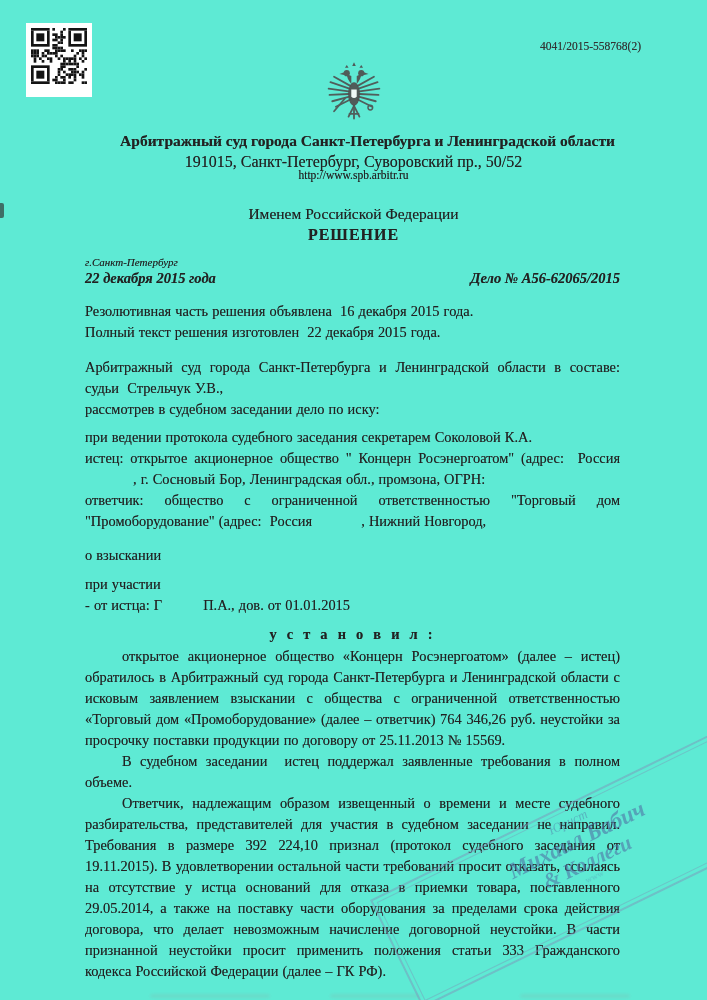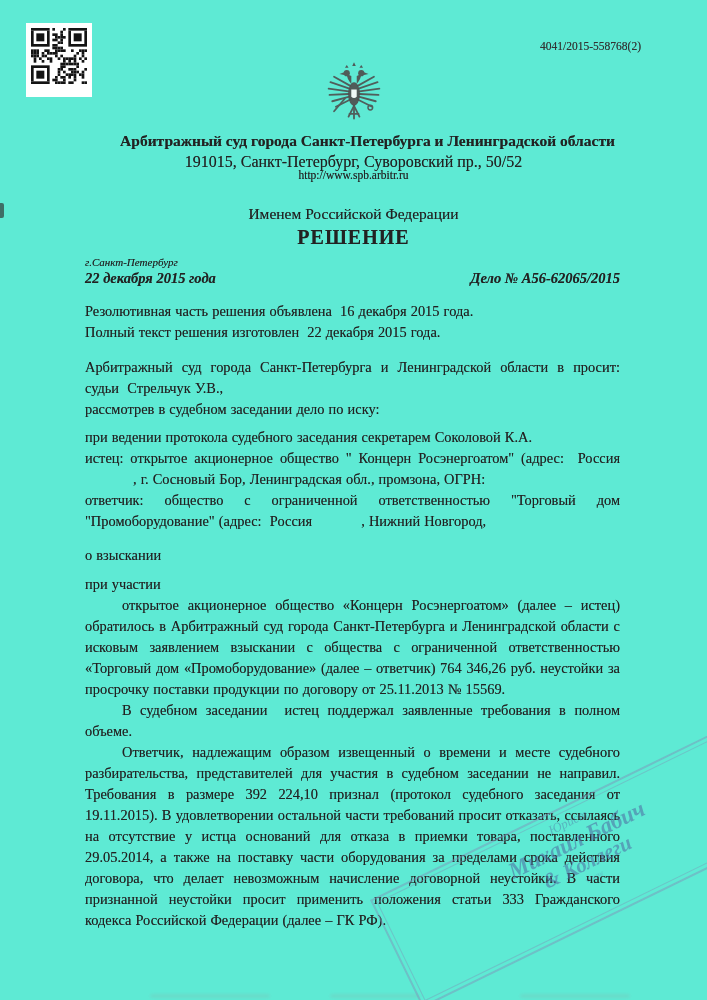--- a/index.html
+++ b/index.html
@@ -21,21 +21,21 @@
 
   
   .emblem { position:absolute; left:50%; top:62px; transform:translateX(-50%); }
 
   
   .court-name { position:absolute; top:132px; left:0; width:100%; text-align:center; font-weight:bold; font-size:15.5px;padding-left:28px; }
   .court-address { position:absolute; top:153px; left:0; width:100%; text-align:center; font-size:16px; }
   .court-url { position:absolute; top:169px; left:0; width:100%; text-align:center; font-size:11.5px; }
 
   .in-name { position:absolute; top:205px; left:0; width:100%; text-align:center; font-weight:normal; font-size:15.5px; }
-  .decision-title { position:absolute; top:226px; left:0; width:100%; text-align:center; font-weight:bold; font-size:20px; letter-spacing:1px; }
+  .decision-title { position:absolute; top:226px; left:0; width:100%; text-align:center; font-weight:bold; font-size:16px; letter-spacing:1px; }
 
   .place-line { position:absolute; top:256px; left:85px; font-style:italic; font-size:11px; }
   .date-row { position:absolute; top:270px; left:85px; right:87px; display:flex; justify-content:space-between; font-weight:bold; font-style:italic; font-size:14.5px;align-items:flex-end; }
 
   
   .body-text { position:absolute; top:301px; left:85px; right:87px; font-size:14.4px; line-height:21px; word-spacing:.5px; }
   .line { min-height:21px; }
   .force-just { text-align:justify; text-align-last:justify; }
   .indent2 { padding-left:48px; }
   .gap-sm { margin-top:7px; }
@@ -271,34 +271,36 @@
   <div class="place-line txt">г.Санкт-Петербург</div>
   <div class="date-row">
     <span class="txt">22 декабря 2015 года</span>
     <span class="txt">Дело № А56-62065/2015</span>
   </div>
 
   <div class="body-text txt">
     <div class="line">Резолютивная часть решения объявлена &nbsp;16 декабря 2015 года.</div>
     <div class="line">Полный текст решения изготовлен &nbsp;22 декабря 2015 года.</div>
 
-    <div class="line force-just gap-md">Арбитражный суд города Санкт-Петербурга и Ленинградской области в просит:</div>
+    <div class="line force-just gap-md">Арбитражный суд города Санкт-Петербурга и Ленинградской области в составе:</div>
     <div class="line">судьи &nbsp;Стрельчук У.В.,</div>
 
     <div class="line">рассмотрев в судебном заседании дело по иску:</div>
     <div class="line gap-sm">при ведении протокола судебного заседания секретарем Соколовой К.А.</div>
     <div class="line force-just">истец: открытое акционерное общество " Концерн Росэнергоатом" (адрес: &nbsp;Россия</div>
     <div class="line indent2">, г. Сосновый Бор, Ленинградская обл., промзона, ОГРН:</div>
     <div class="line force-just">ответчик: общество с ограниченной ответственностью "Торговый дом</div>
     <div class="line">"Промоборудование" (адрес: &nbsp;Россия&nbsp;&nbsp;&nbsp;&nbsp;&nbsp;&nbsp;&nbsp;&nbsp;&nbsp;&nbsp;&nbsp;&nbsp;, Нижний Новгород,</div>
 
     <div class="line" style="margin-top:13px;">о взыскании</div>
 
     <div class="line gap-lg">при участии</div>
-
+    <div class="line">- от истца: Г&nbsp;&nbsp;&nbsp;&nbsp;&nbsp;&nbsp;&nbsp;&nbsp;&nbsp;&nbsp;П.А., дов. от 01.01.2015</div>
+
+    <div class="established-heading">у с т а н о в и л :</div>
 
     <p class="para">открытое акционерное общество «Концерн Росэнергоатом» (далее – истец) обратилось в Арбитражный суд города Санкт-Петербурга и Ленинградской области с исковым заявлением взыскании с общества с ограниченной ответственностью «Торговый дом «Промоборудование» (далее – ответчик) 764&nbsp;346,26 руб. неустойки за просрочку поставки продукции по договору от 25.11.2013 № 15569.</p>
     <p class="para">В судебном заседании &nbsp;истец поддержал заявленные требования в полном объеме.</p>
     <p class="para">Ответчик, надлежащим образом извещенный о времени и месте судебного разбирательства, представителей для участия в судебном заседании не направил. Требования в размере 392&nbsp;224,10 признал (протокол судебного заседания от 19.11.2015). В удовлетворении остальной части требований просит отказать, ссылаясь на отсутствие у истца оснований для отказа в приемки товара, поставленного 29.05.2014, а также на поставку части оборудования за пределами срока действия договора, что делает невозможным начисление договорной неустойки. В части признанной неустойки просит применить положения статьи 333 Гражданского кодекса Российской Федерации (далее – ГК РФ).</p>
 
   </div>
 
   <div class="stamp">
     <div class="stamp-inner"></div>
     <div class="stamp-text">

